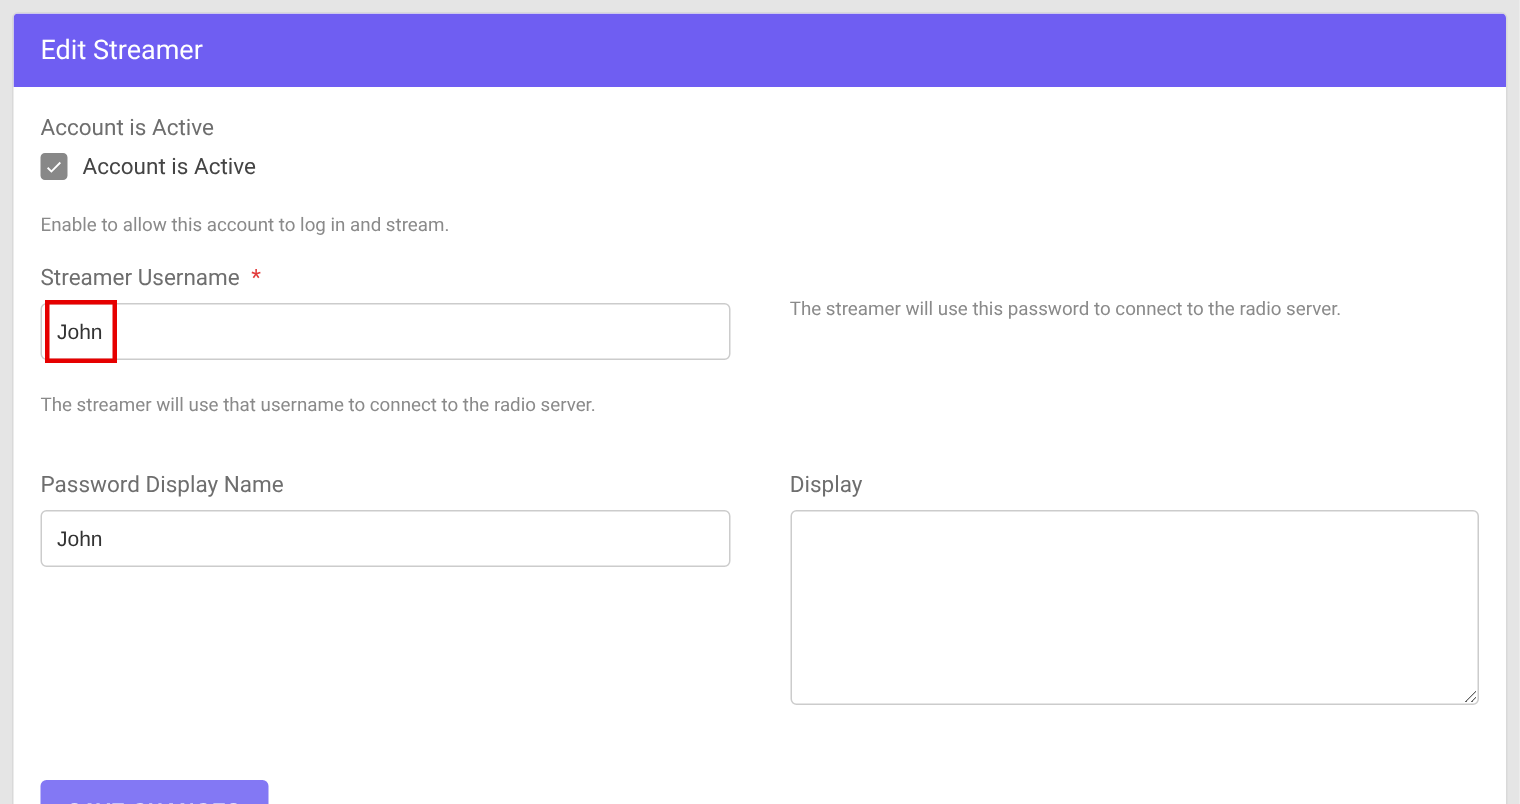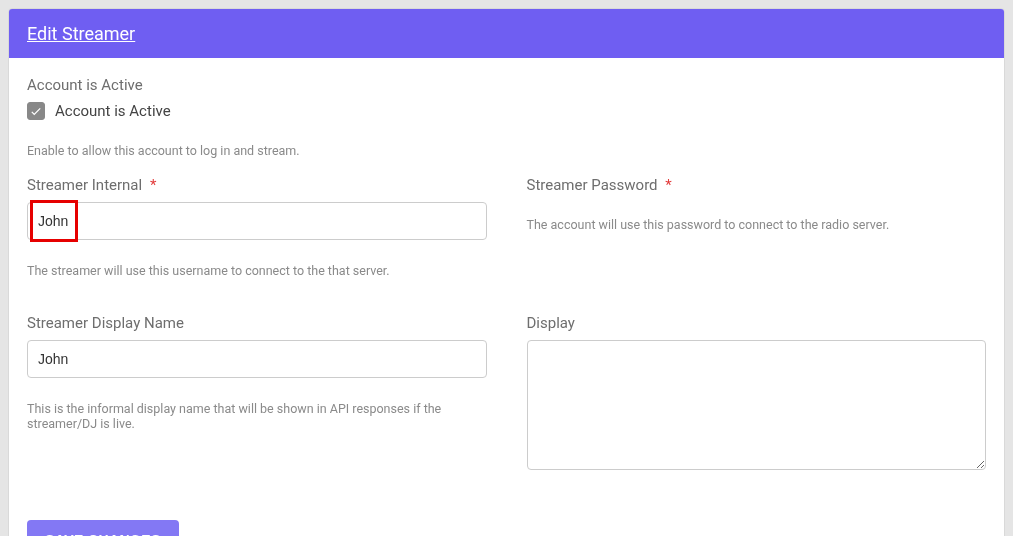--- a/index.html
+++ b/index.html
@@ -18,21 +18,20 @@
     border: 1px solid #d9d9d9;
     border-radius: 4px;
     overflow: hidden;
   }
   .card-header {
     background: #6f5ef2;
     color: #fff;
     padding: 14px 18px;
     font-size: 18px;
     font-weight: 400;
-    text-decoration: underline;
   }
   .card-body {
     padding: 18px 18px 22px 18px;
   }
   .field-group { margin-bottom: 18px; }
   .label {
     color: #6e6e6e;
     font-size: 15px;
     margin-bottom: 8px;
     display: block;
@@ -135,45 +134,40 @@
           </div>
           <span class="checkbox-label">Account is Active</span>
         </div>
         <div class="hint">Enable to allow this account to log in and stream.</div>
       </div>
 
       <div class="two-col">
 
         <div class="field-group">
           <span class="label">
-            <span>Streamer Internal</span>
+            <span>Streamer Username</span>
             <span class="required">*</span>
           </span>
           <div class="highlight-wrap">
             <input type="text" class="text-input" value="John" style="">
             <div class="highlight-box" style="width:48px;"></div>
           </div>
-          <div class="hint">The streamer will use this username to connect to the that server.</div>
+          <div class="hint">The streamer will use that username to connect to the radio server.</div>
         </div>
 
         <div class="field-group">
-          <span class="label">
-            <span>Streamer Password</span>
-            <span class="required">*</span>
-          </span>
-          <div class="hint">The account will use this password to connect to the radio server.</div>
+          <div class="hint">The streamer will use this password to connect to the radio server.</div>
         </div>
       </div>
 
       <div class="two-col">
 
         <div class="field-group">
-          <span class="label">Streamer Display Name</span>
+          <span class="label">Password Display Name</span>
           <input type="text" class="text-input" value="John" style="">
-          <div class="hint">This is the informal display name that will be shown in API responses if the streamer/DJ is live.</div>
         </div>
 
         <div class="field-group">
           <span class="label">Display</span>
           <textarea class="textarea" style=""></textarea>
         </div>
       </div>
 
       <button class="btn-save">SAVE CHANGES</button>
 

